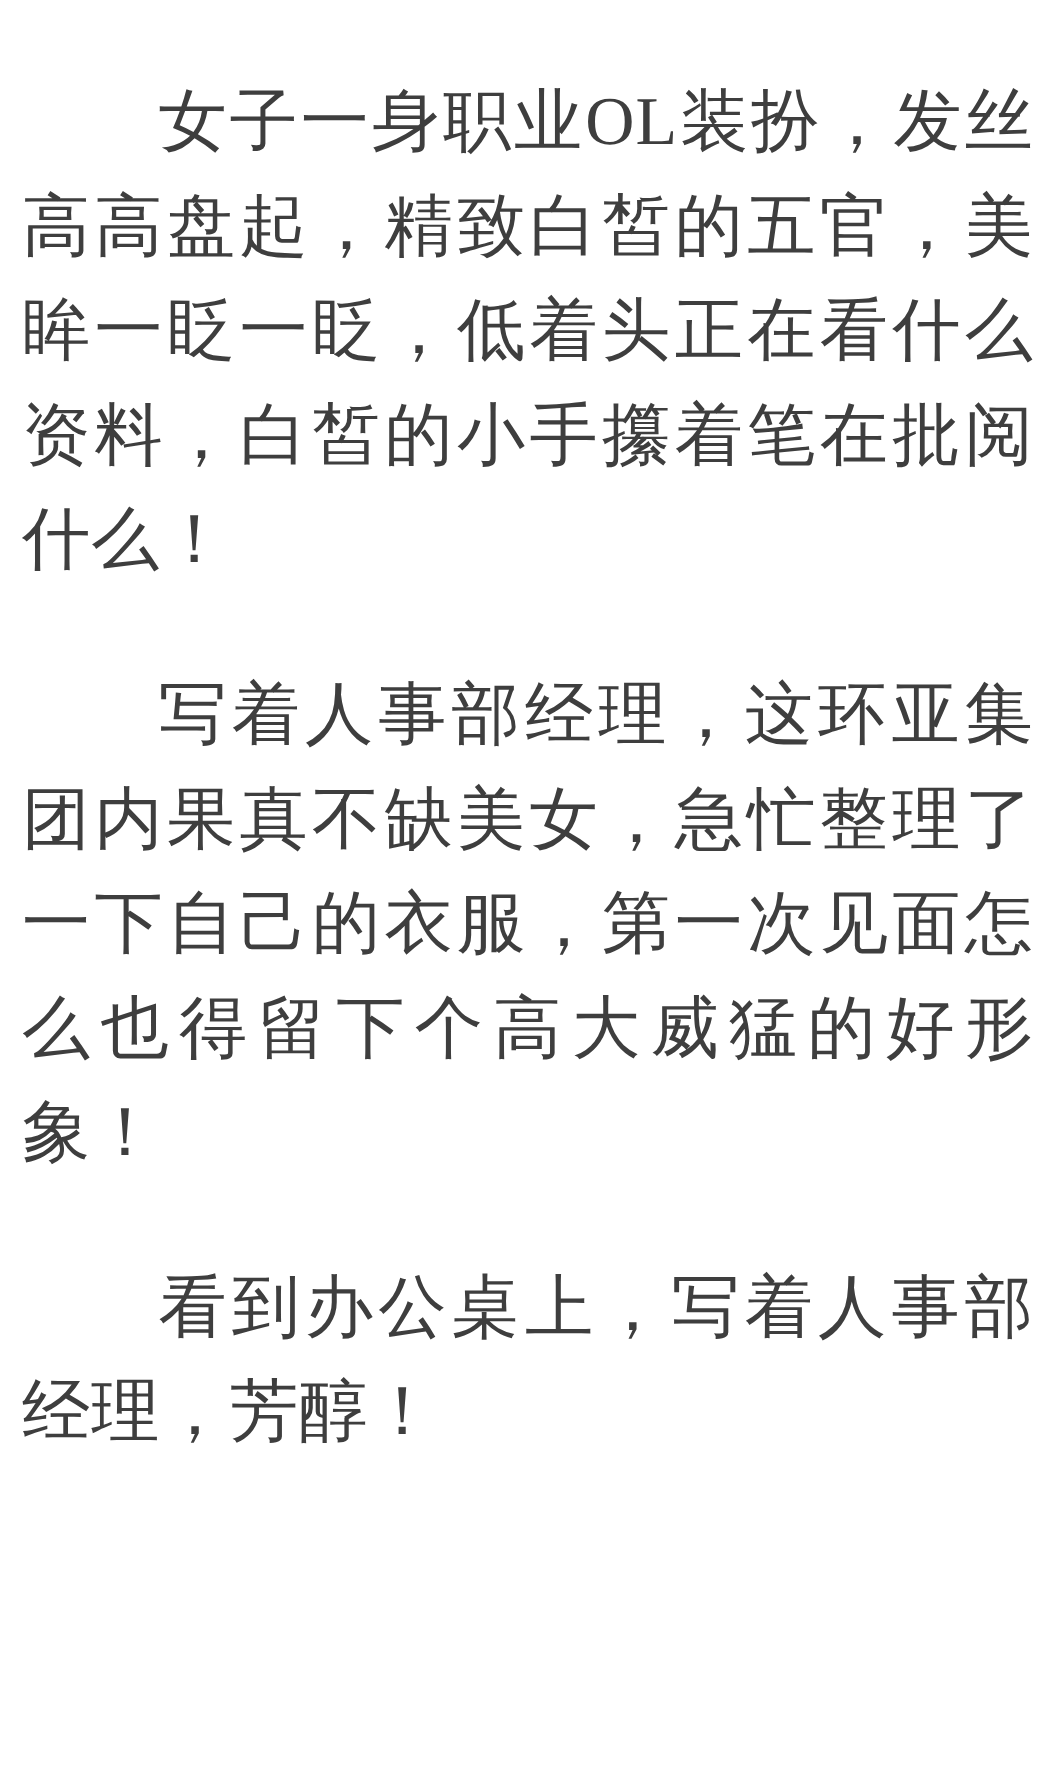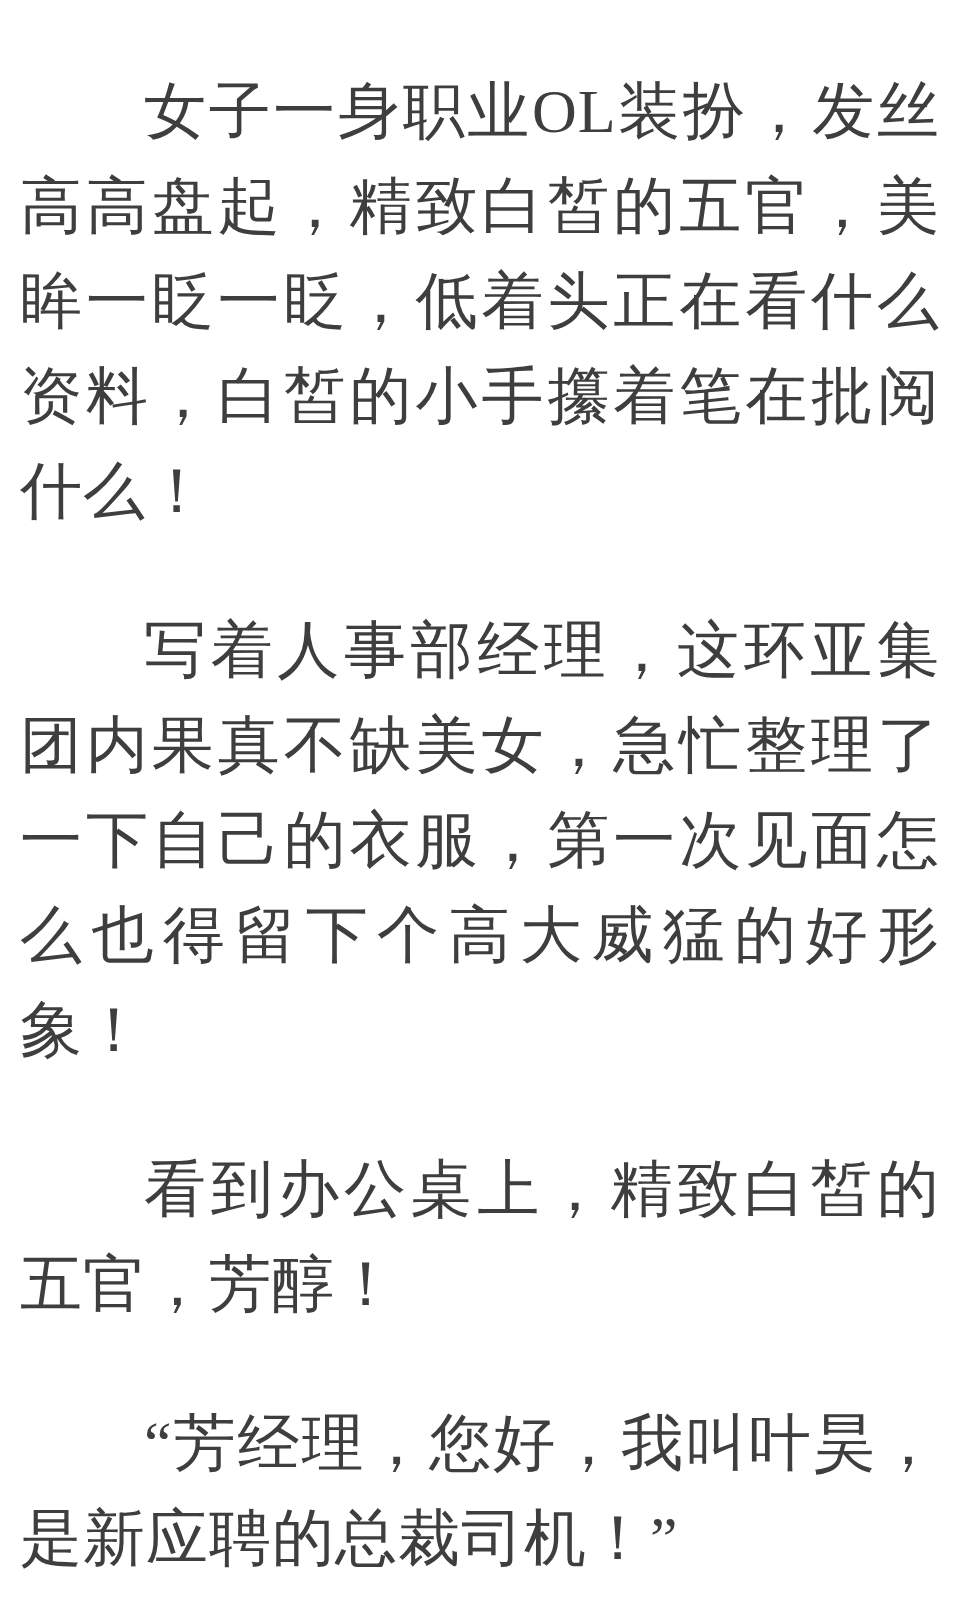--- a/index.html
+++ b/index.html
@@ -31,16 +31,15 @@
     word-break: break-all;
   }
 </style>
 </head>
 <body>
 
 <div class="reader-page">
   <div>
       <p>女子一身职业OL装扮，发丝高高盘起，精致白皙的五官，美眸一眨一眨，低着头正在看什么资料，白皙的小手攥着笔在批阅什么！</p>
       <p>写着人事部经理，这环亚集团内果真不缺美女，急忙整理了一下自己的衣服，第一次见面怎么也得留下个高大威猛的好形象！</p>
-      <p>看到办公桌上，精致白皙的五官，芳醇！</p>
-      <p>“芳经理，您好，我叫叶昊，是新应聘的总裁司机！”</p>
+      <p>看到办公桌上，写着人事部经理，芳醇！</p>
     </div>
 </div>
 
 </body></html>

